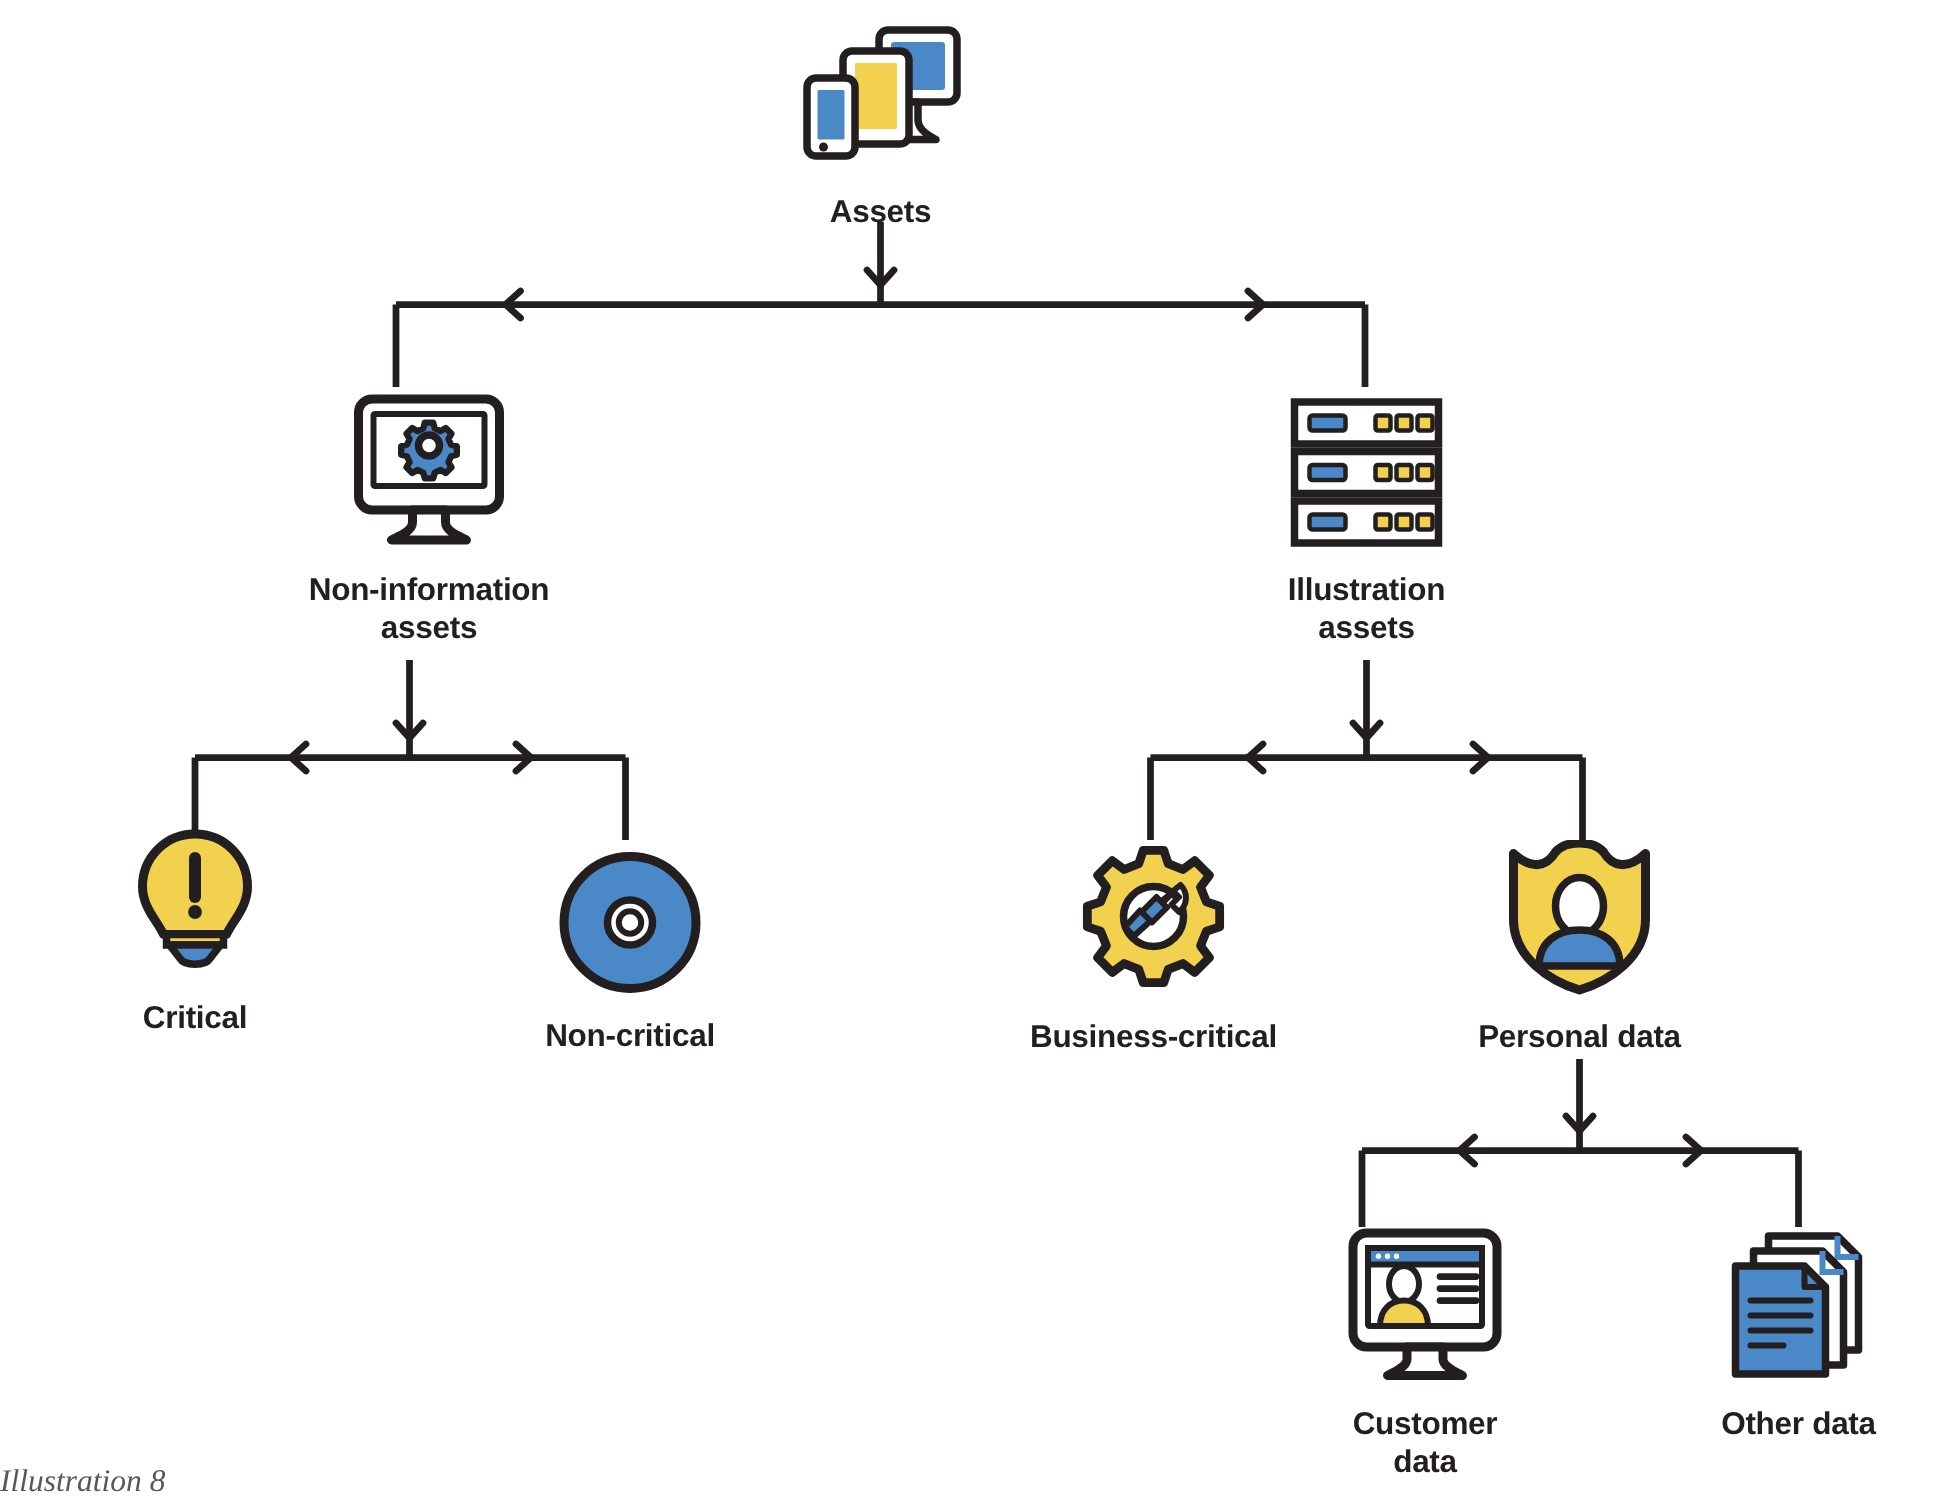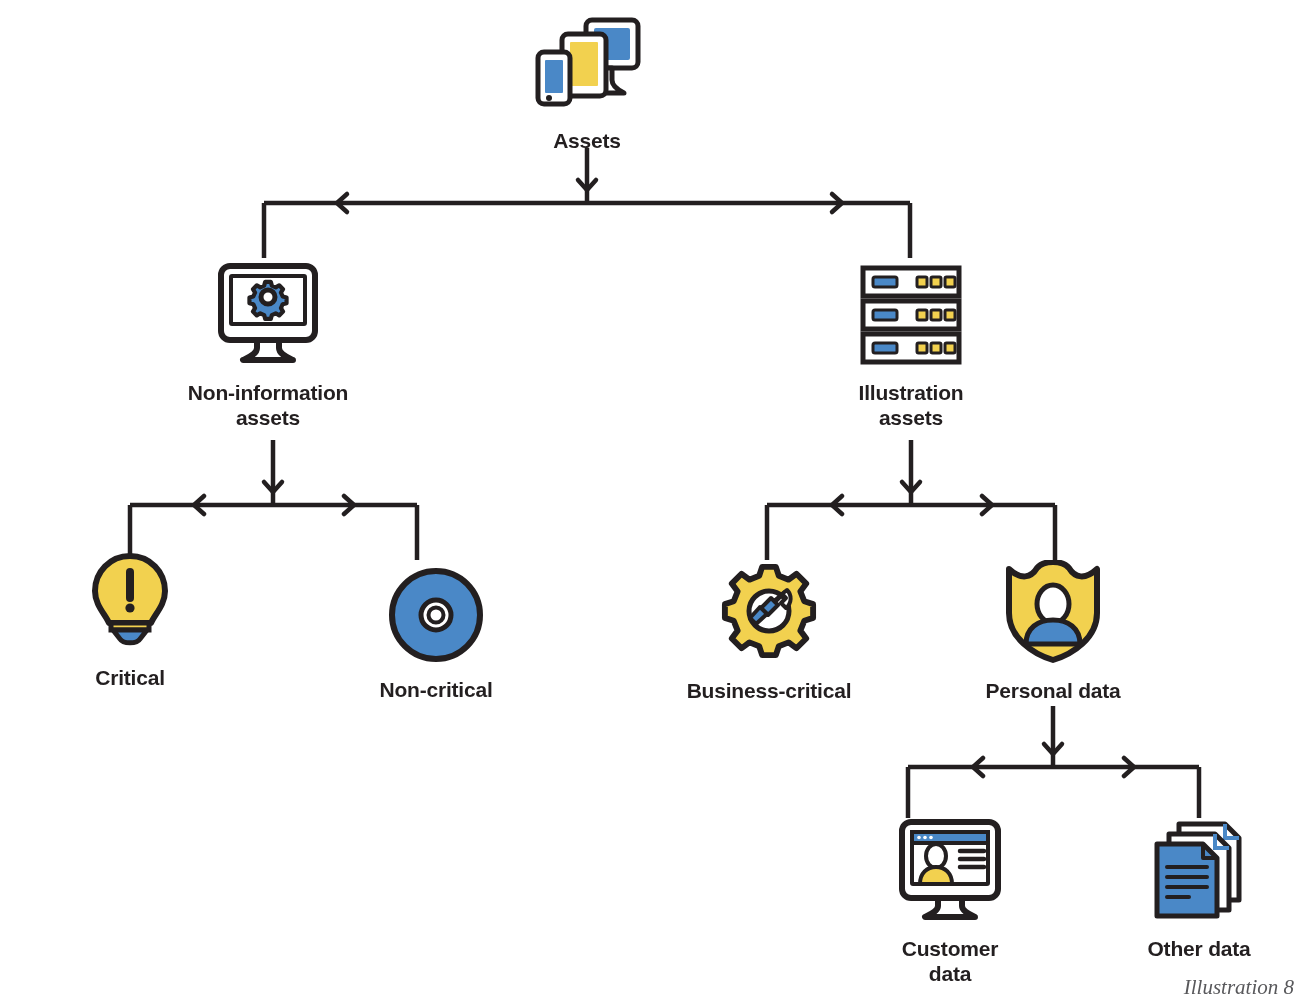--- a/index.html
+++ b/index.html
@@ -8,21 +8,21 @@
     font-family:"Liberation Sans", sans-serif;
   }
   #canvas{position:absolute;left:0;top:0;width:1294px;height:888px;}
   .node{position:absolute;display:flex;flex-direction:column;align-items:center;}
   .node .icon{display:block;}
   .node .label{
     margin-top:10px;text-align:center;font-weight:bold;color:#231f20;
     font-size:21px;line-height:25px;letter-spacing:-0.2px;white-space:pre-line;
   }
   .caption{
-    position:absolute;left:0;top:975px;width:1294px;text-align:right;
+    position:absolute;left:0;top:975px;width:1294px;text-align:left;
     font-family:"Liberation Serif", serif;font-style:italic;font-size:21px;color:#58585b;
   }
   svg.conn{position:absolute;left:0;top:0;overflow:visible;pointer-events:none;}
 </style>
 </head>
 <body>
 
 <div id="canvas">
 
   <svg class="conn" width="1294" height="1008">
@@ -92,21 +92,21 @@
         <circle cx="36" cy="77" r="3" fill="#231f20"></circle>
 
         <rect x="6" y="38" width="32" height="52" rx="6" fill="#ffffff" stroke="#231f20" stroke-width="5"></rect>
         <rect x="13" y="46" width="18" height="33" rx="1" fill="#4A88C7"></rect>
         <circle cx="17" cy="84" r="3" fill="#231f20"></circle>
       </svg>
     </span>
     <span class="label">Assets</span>
   </div>
 
-  <div class="node" style="left:148px;top:262px;width:240px;">
+  <div class="node" style="left:166px;top:262px;width:240px;">
     <span class="icon">
       <svg width="110" height="104" viewBox="0 0 110 104">
         <rect x="8" y="4" width="94" height="74" rx="9" fill="#ffffff" stroke="#231f20" stroke-width="6"></rect>
         <rect x="18" y="14" width="74" height="48" rx="1" fill="#ffffff" stroke="#231f20" stroke-width="4"></rect>
 
         <g transform="translate(55,38)">
           <path d="M -4,-22 L 4,-22 L 5.5,-16.5 L 11,-14 L 16,-17 L 21.5,-11.5 L 18.5,-6.5 L 21,-1 L 26.5,0.5 L 26.5,8.5 L 21,10 L 18.5,15.5 L 21.5,20.5 L 16,26 L 11,23 L 5.5,25.5 L 4,31 L -4,31 L -5.5,25.5 L -11,23 L -16,26 L -21.5,20.5 L -18.5,15.5 L -21,10 L -26.5,8.5 L -26.5,0.5 L -21,-1 L -18.5,-6.5 L -21.5,-11.5 L -16,-17 L -11,-14 L -5.5,-16.5 Z" transform="scale(0.70) translate(0,-4)" fill="#4A88C7" stroke="#231f20" stroke-width="6" stroke-linejoin="round"></path>
           <circle cx="0" cy="-3" r="7" fill="#ffffff" stroke="#231f20" stroke-width="5"></circle>
         </g>
         <path d="M44,78 L44,86 C44,92 36,95 30,98 L80,98 C74,95 66,92 66,86 L66,78 Z" fill="#ffffff" stroke="#231f20" stroke-width="6" stroke-linejoin="round"></path>
@@ -152,21 +152,21 @@
         <path d="M45,5 C25,5 10,21 10,40 C10,54 20,63 24,72 L66,72 C70,63 80,54 80,40 C80,21 65,5 45,5 Z" fill="#F2D14F" stroke="#231f20" stroke-width="6" stroke-linejoin="round"></path>
         <path d="M45,21 L45,47" stroke="#231f20" stroke-width="8" stroke-linecap="round"></path>
         <circle cx="45" cy="57" r="4.6" fill="#231f20"></circle>
         <rect x="26" y="72" width="38" height="7" fill="#F2D14F" stroke="#231f20" stroke-width="5"></rect>
         <path d="M28,79 L62,79 L55,88 C52,93 38,93 35,88 Z" fill="#4A88C7" stroke="#231f20" stroke-width="5" stroke-linejoin="round"></path>
       </svg>
     </span>
     <span class="label">Critical</span>
   </div>
 
-  <div class="node" style="left:351px;top:563px;width:170px;">
+  <div class="node" style="left:335px;top:563px;width:170px;">
     <span class="icon">
       <svg width="96" height="100" viewBox="0 0 96 100">
         <circle cx="48" cy="52" r="44" fill="#4A88C7" stroke="#231f20" stroke-width="6"></circle>
         <circle cx="48" cy="52" r="15" fill="#ffffff" stroke="#231f20" stroke-width="5"></circle>
         <circle cx="48" cy="52" r="7.5" fill="#ffffff" stroke="#231f20" stroke-width="4"></circle>
       </svg>
     </span>
     <span class="label">Non-critical</span>
   </div>
 

